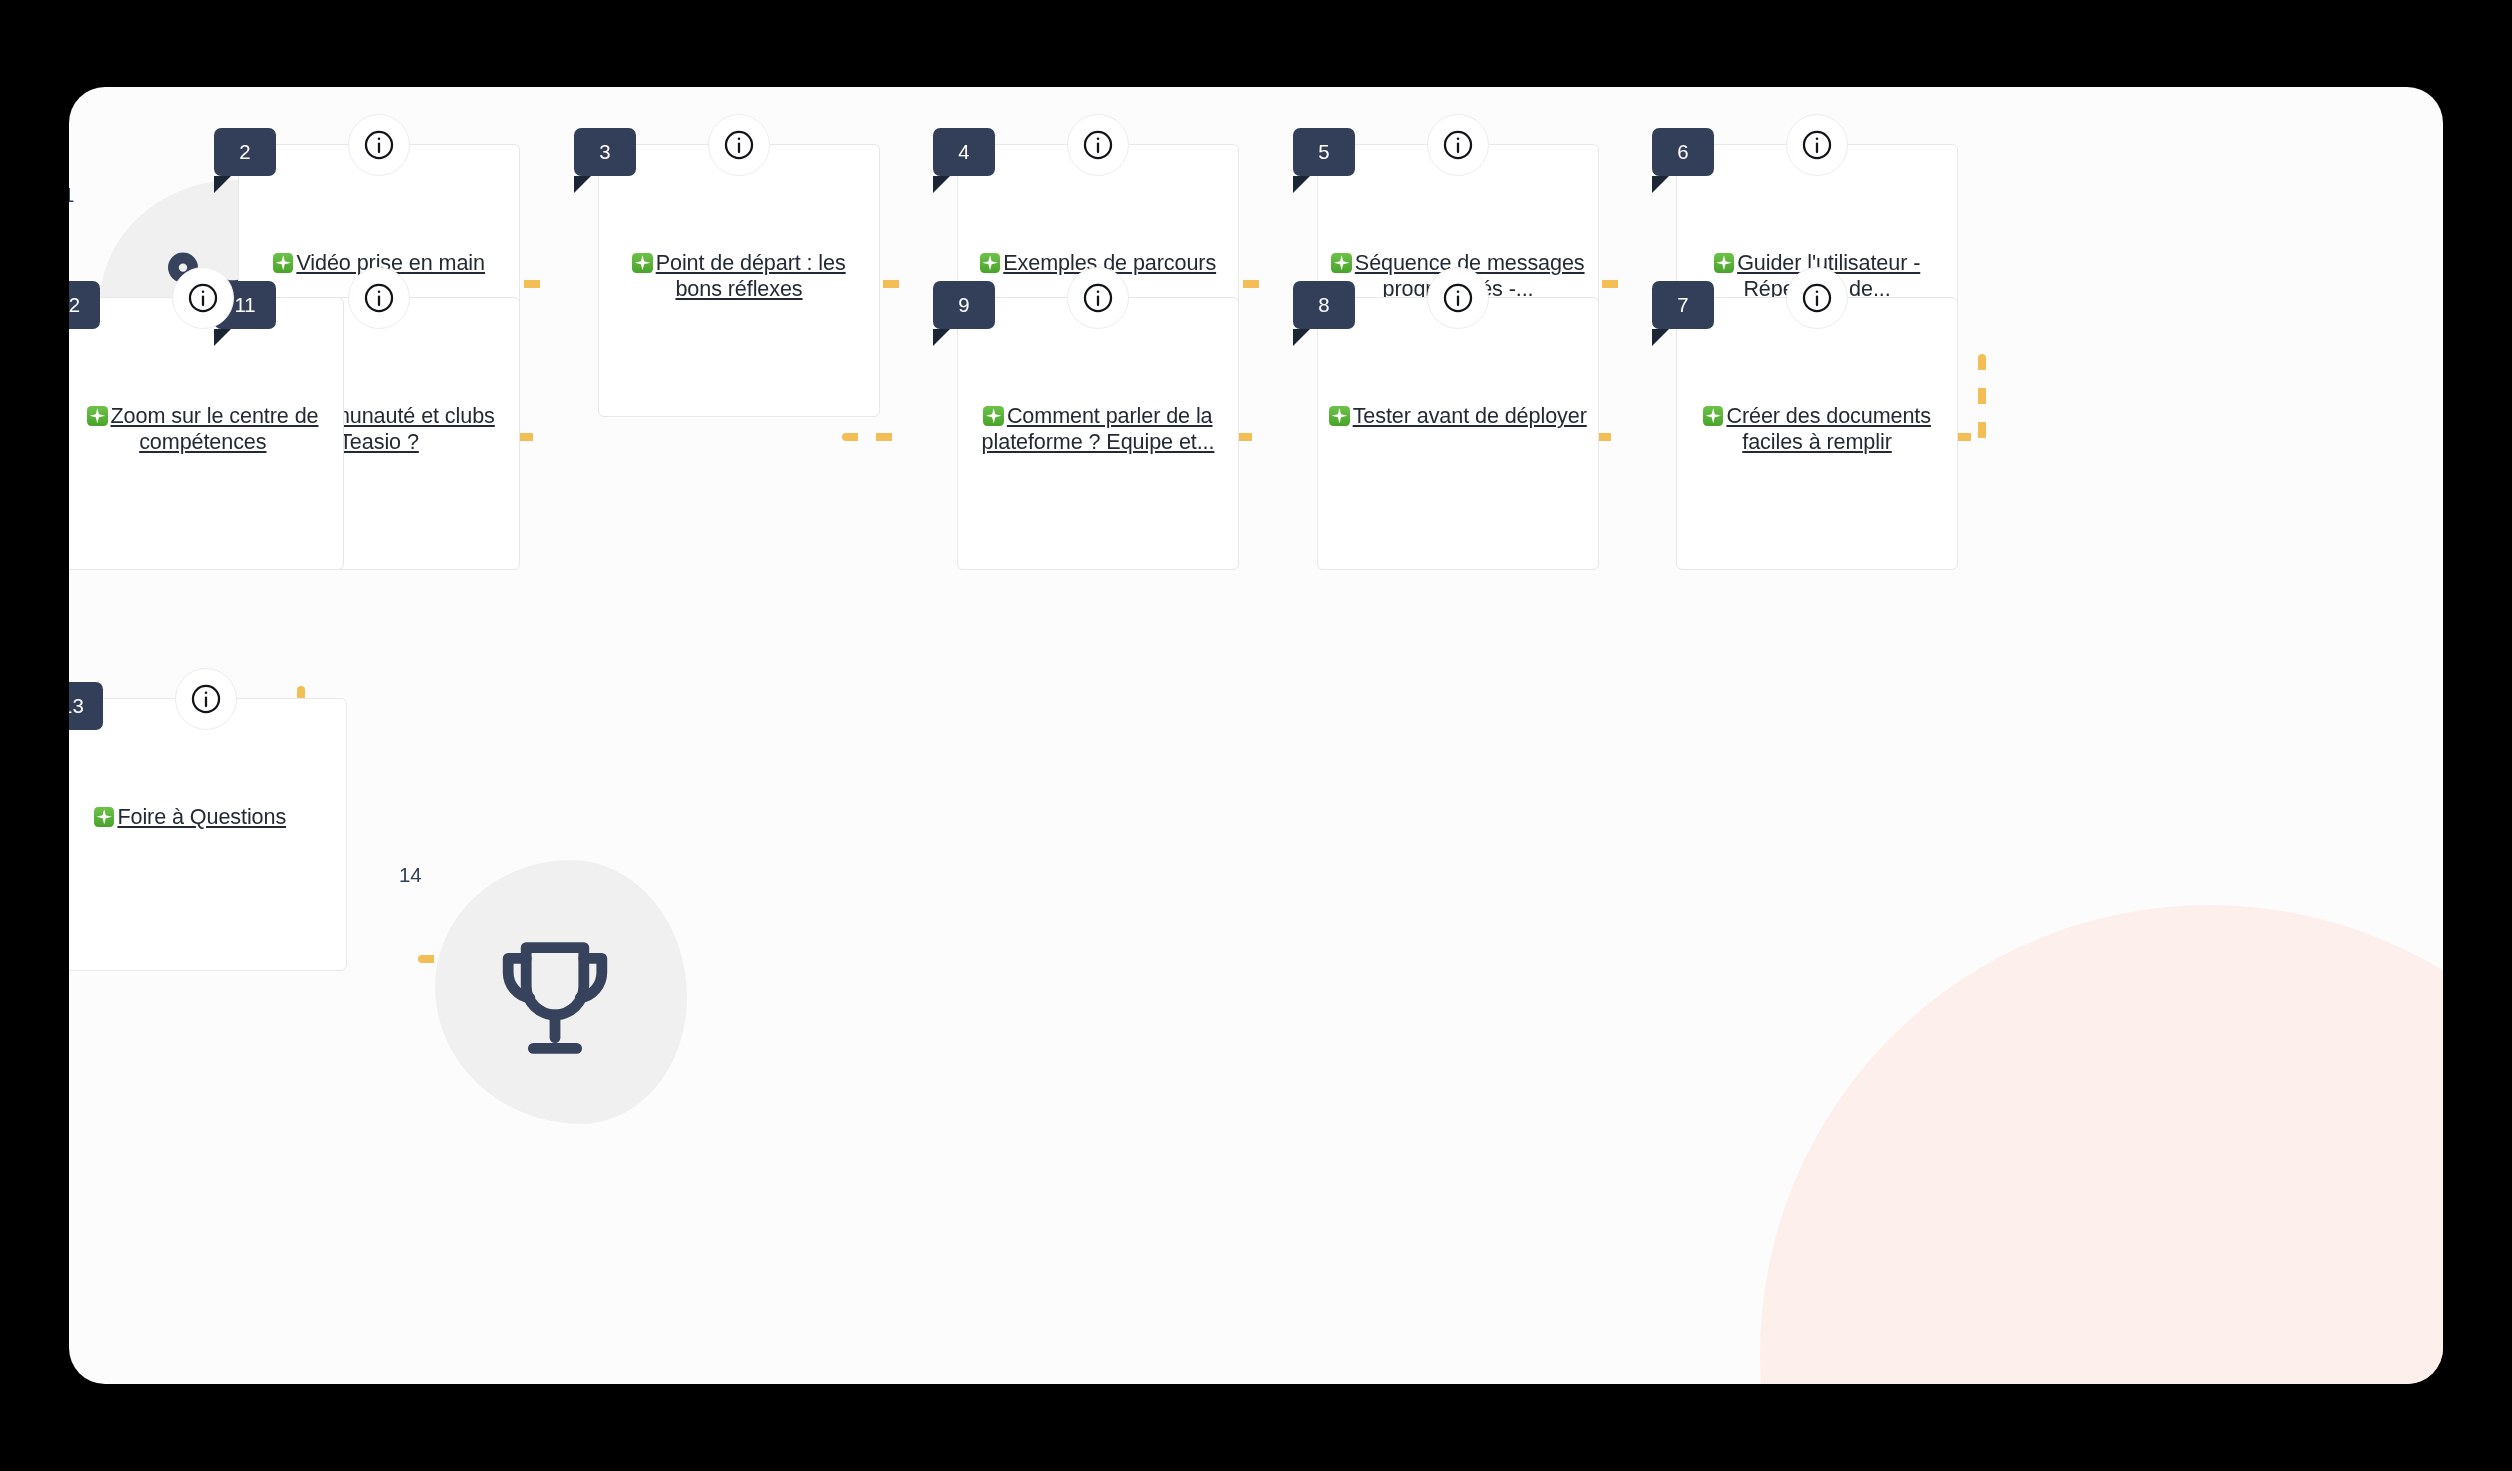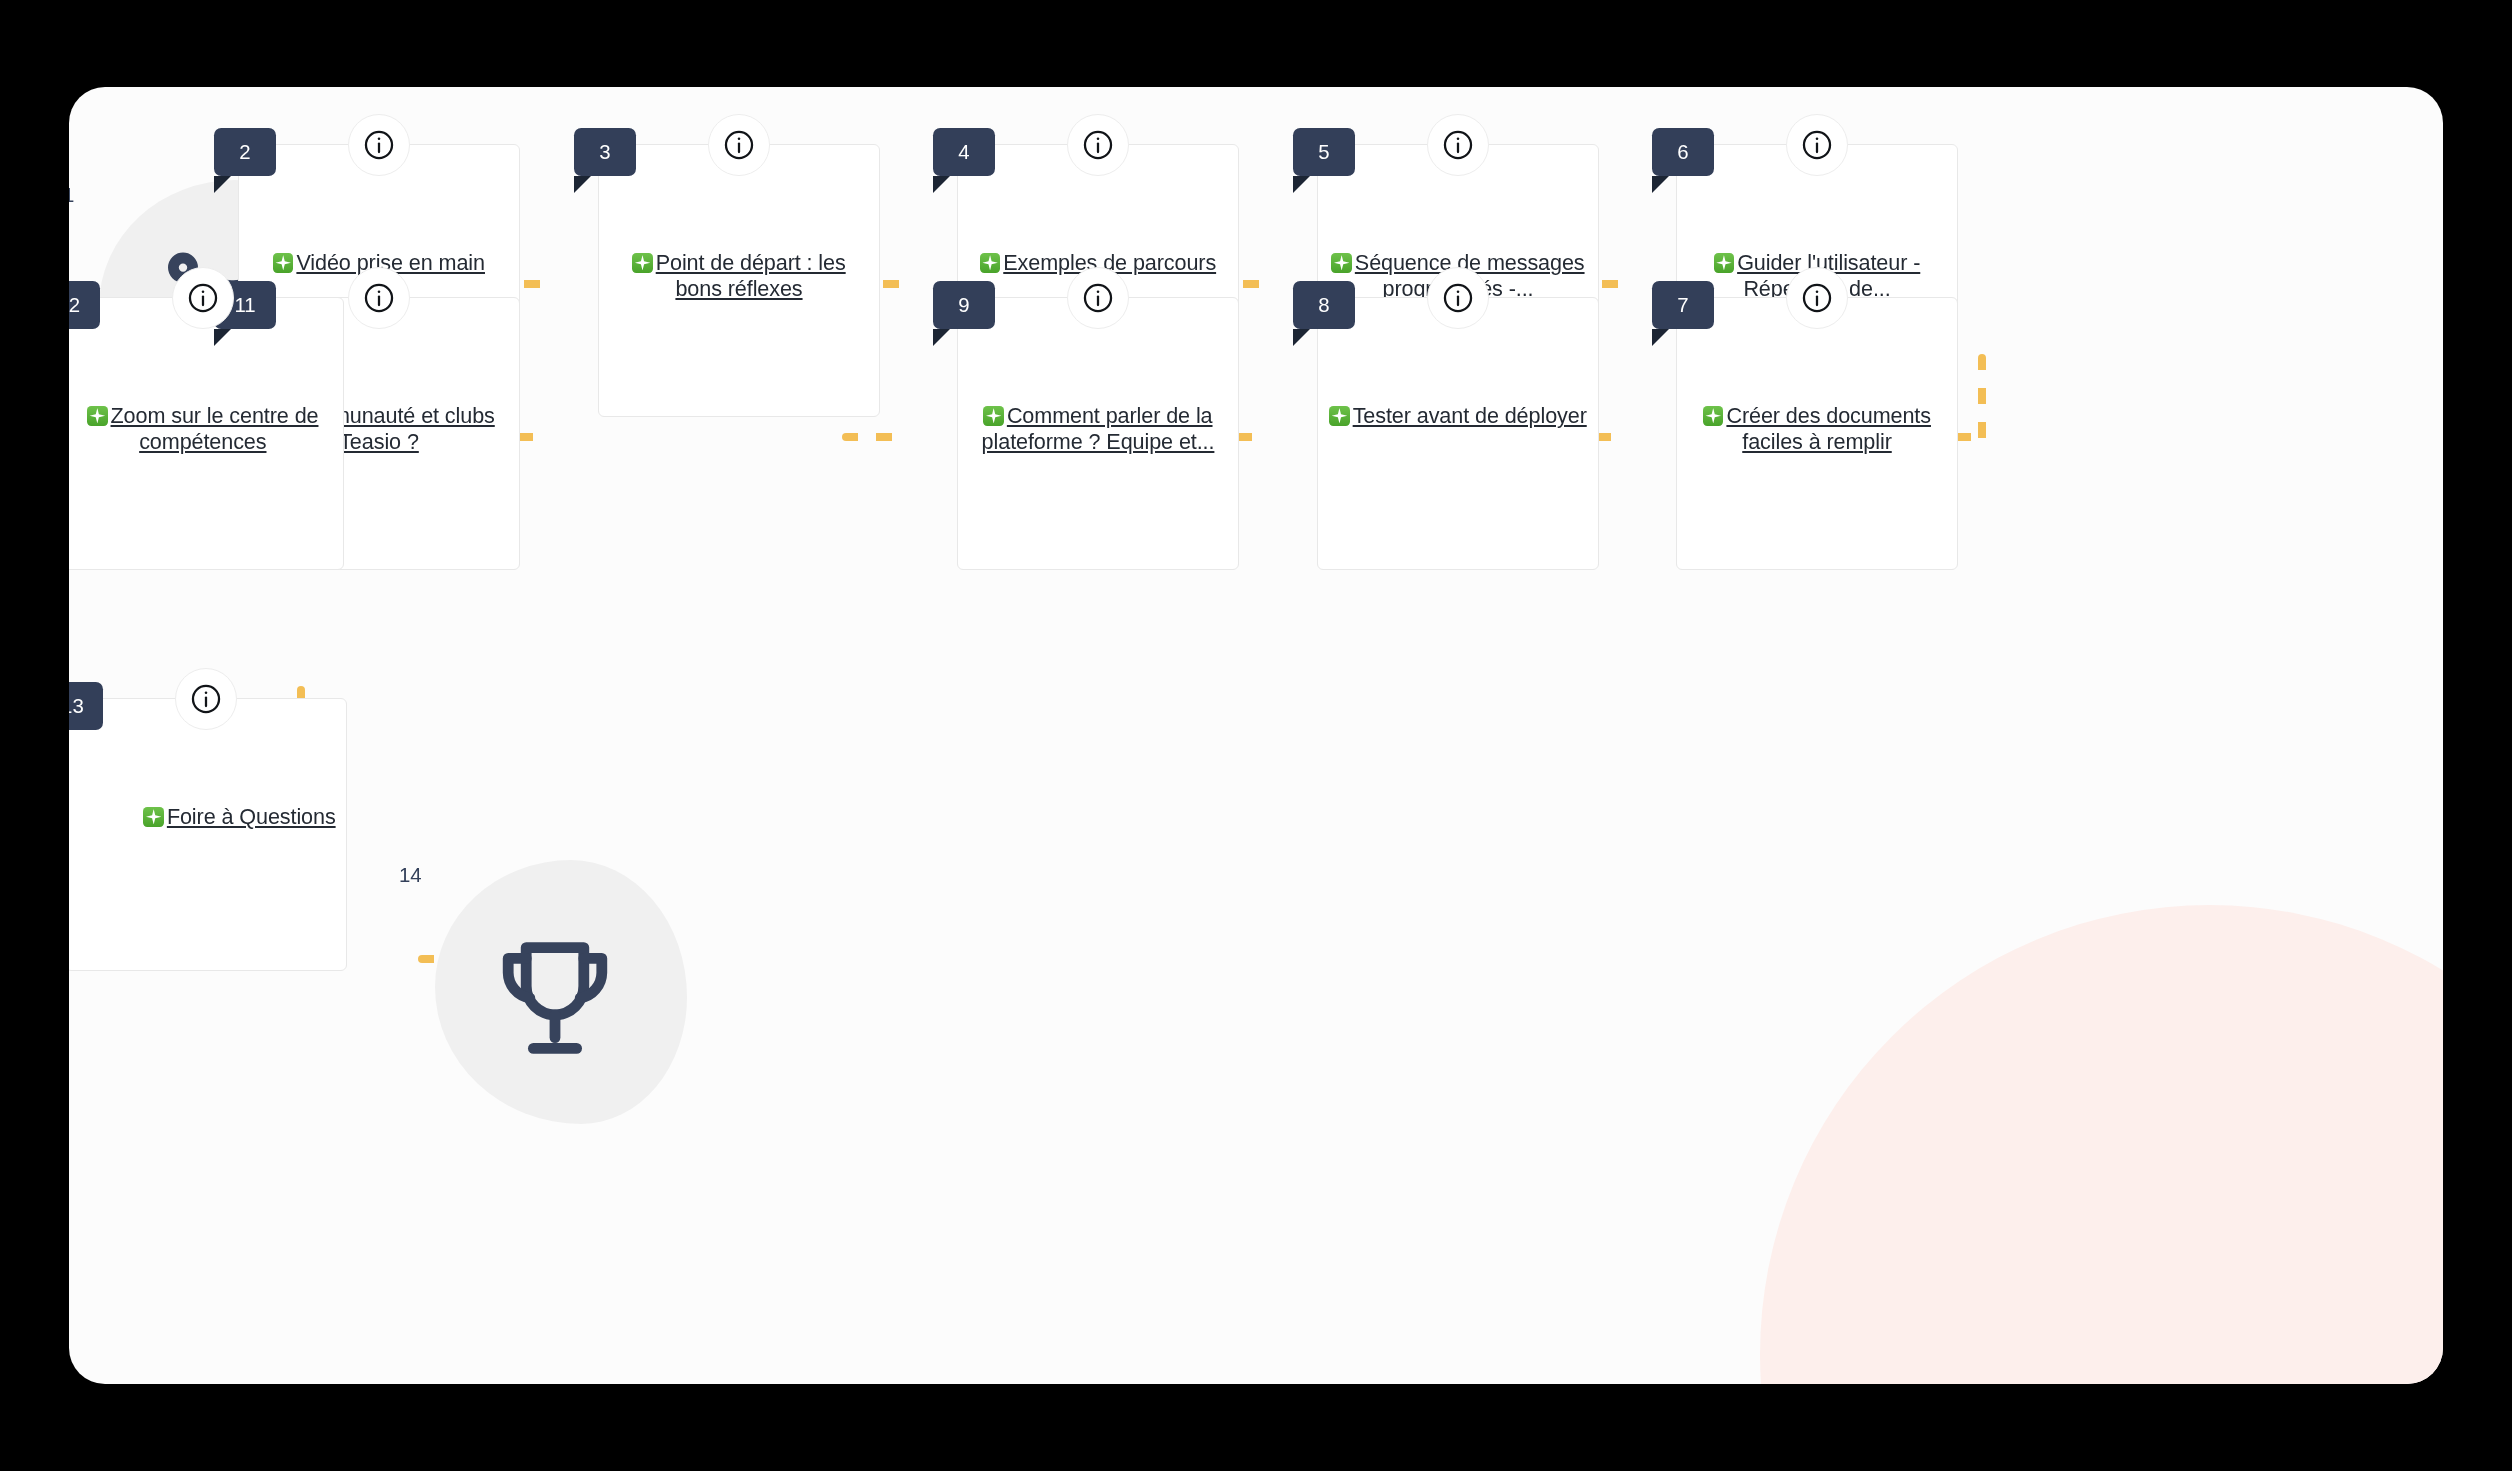--- a/index.html
+++ b/index.html
@@ -74,21 +74,21 @@
     position: absolute;
     left: 10.8px; right: 10.8px;
     top: 105px;
     text-align: center;
     font-size: 21.6px;
     line-height: 26px;
     color: #242A33;
     letter-spacing: -0.1px;
     text-decoration: underline;
   }
-  .card.align-left .label { text-align: right; left: 27.6px; }
+  .card.align-left .label { text-align: left; left: 27.6px; }
   .card .label .sparkle {
     display: inline-block;
     width: 20.4px; height: 20.4px;
     border-radius: 4.2px;
     background: linear-gradient(180deg,#6ec24a 0%,#49a32a 100%);
     position: relative;
     vertical-align: -3px;
     margin-right: 3px;
   }
   .card .label .sparkle::after {

